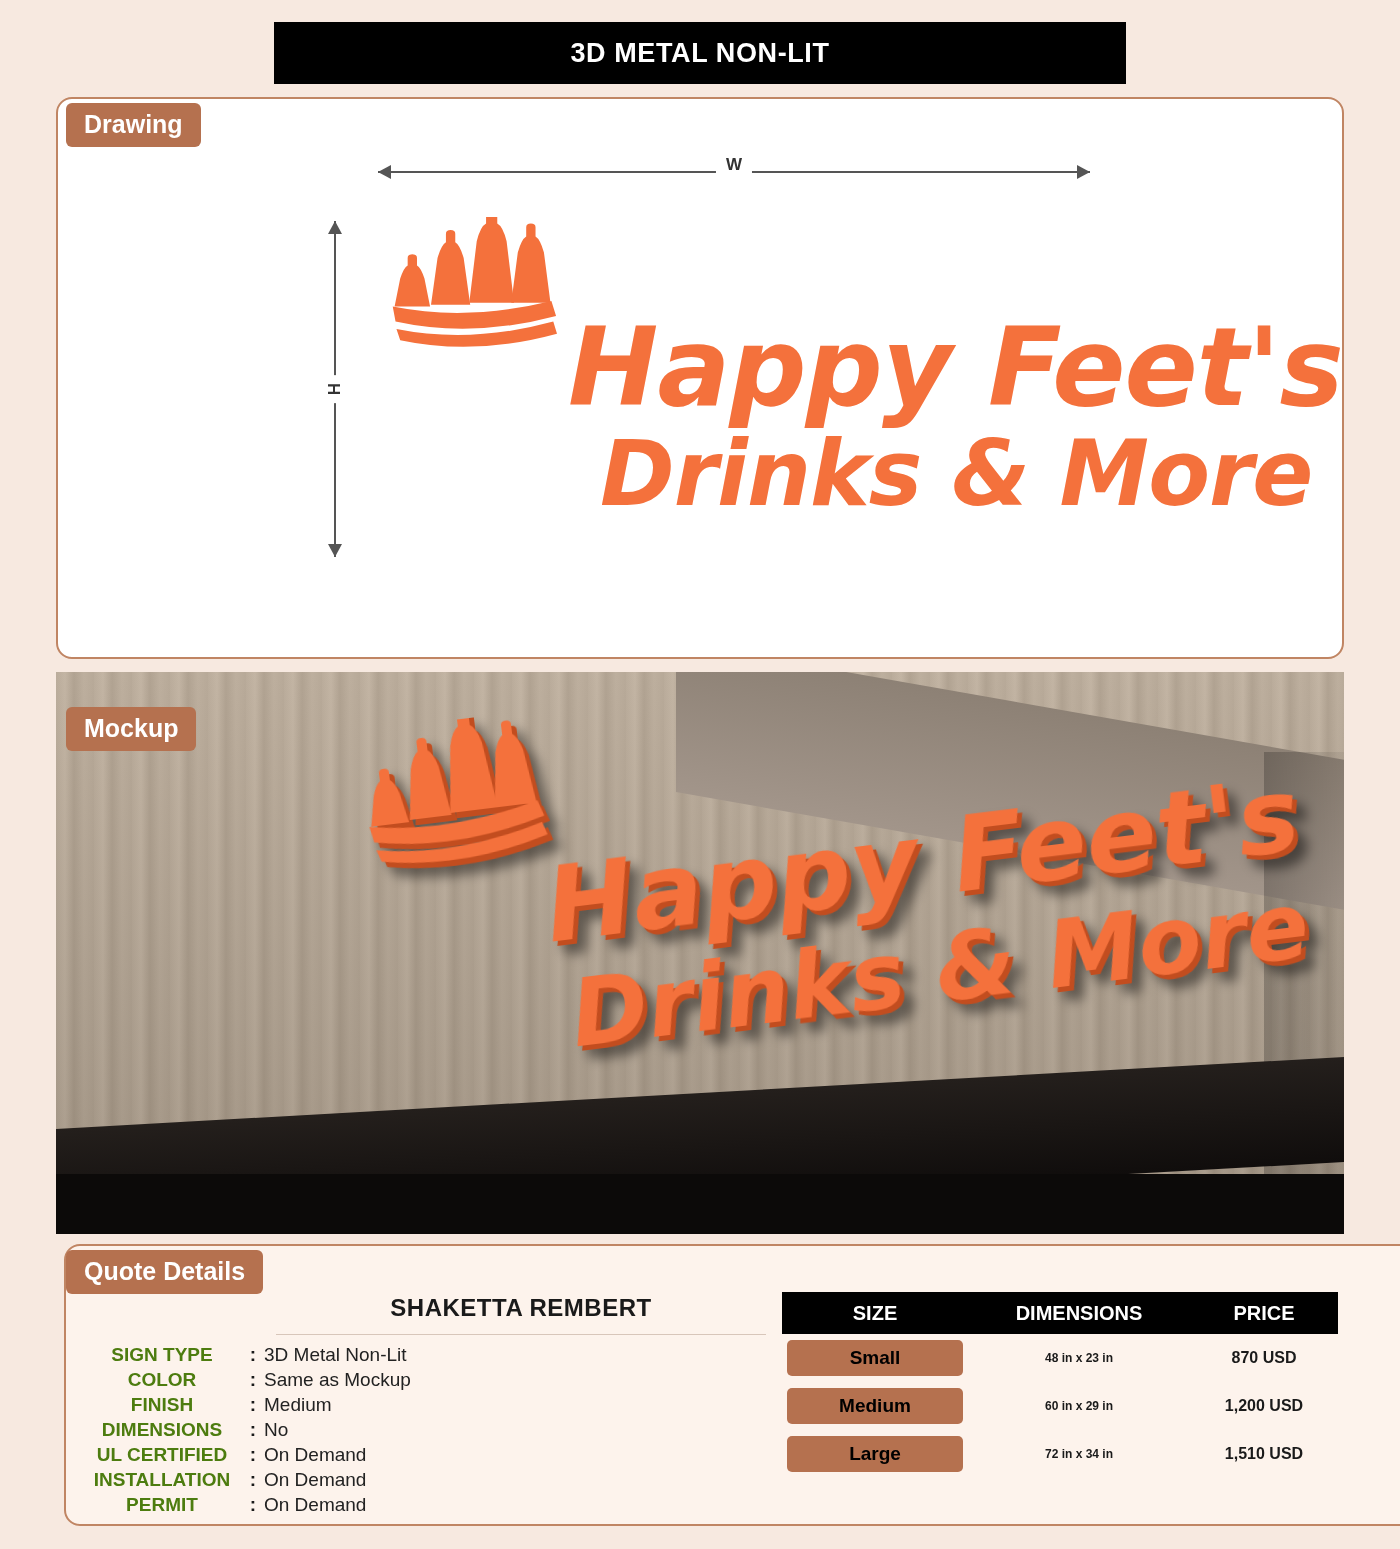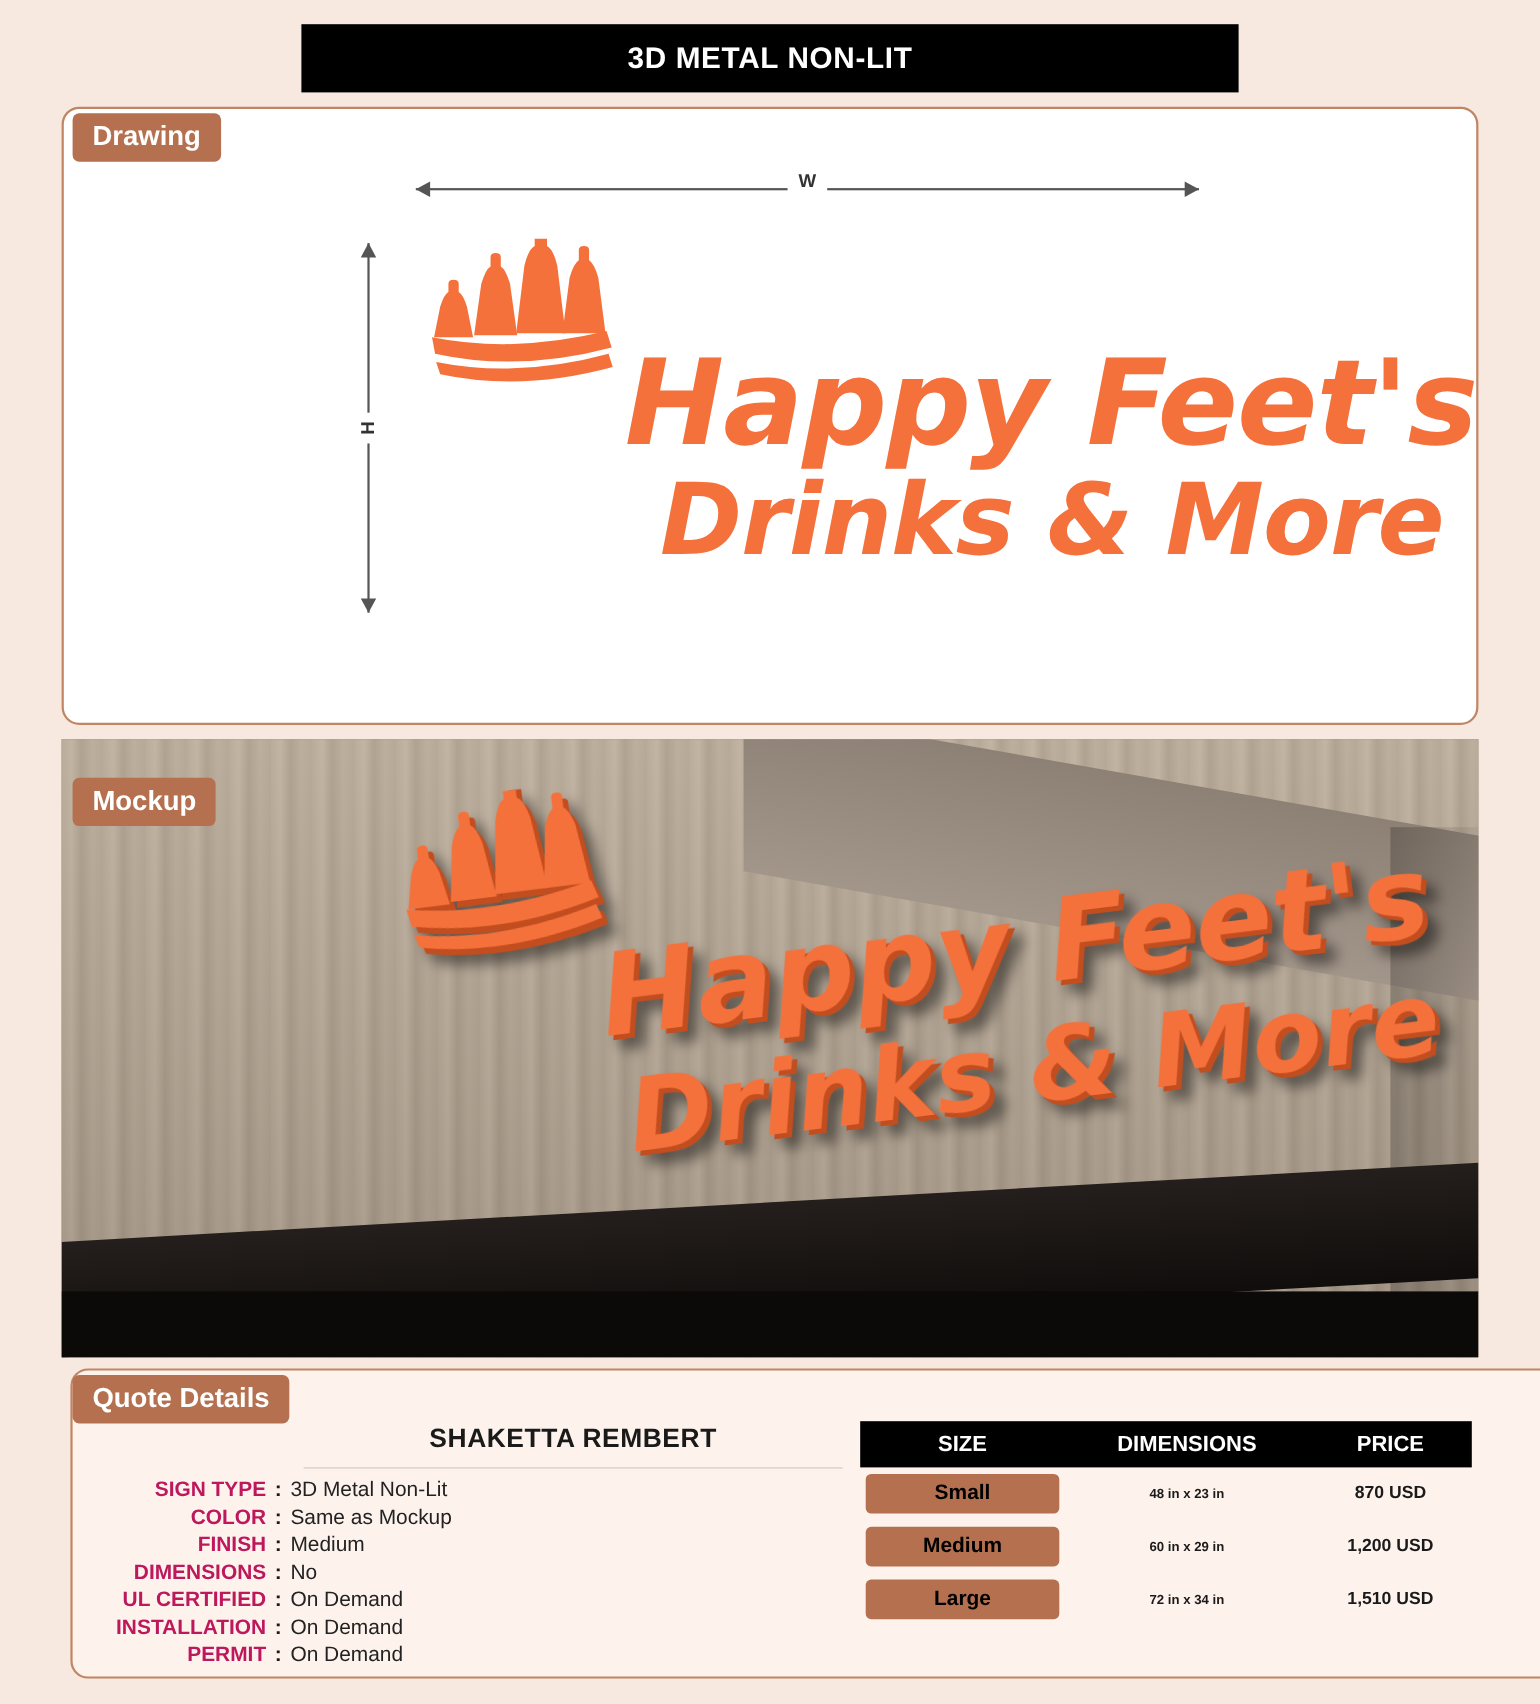--- a/index.html
+++ b/index.html
@@ -311,22 +311,22 @@
   }
   .spec-row {
     display: flex;
     align-items: baseline;
     font-size: 19px;
     line-height: 25px;
   }
   .spec-label {
     width: 160px;
     font-weight: bold;
-    text-align: right;
-    color: #be185d;
+    text-align: center;
+    color: #4d7c0f;
   }
   .spec-colon {
     width: 22px;
     text-align: center;
     font-weight: bold;
   }
   .spec-value {
     color: #222222;
   }
 

